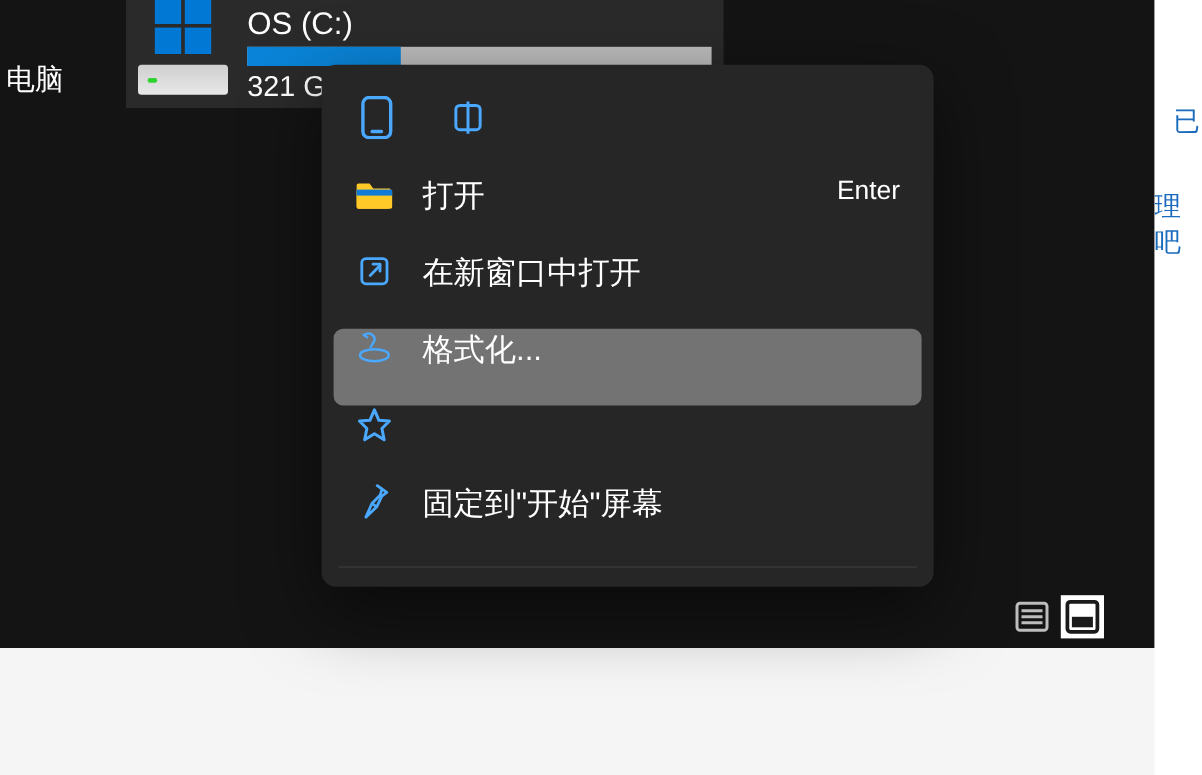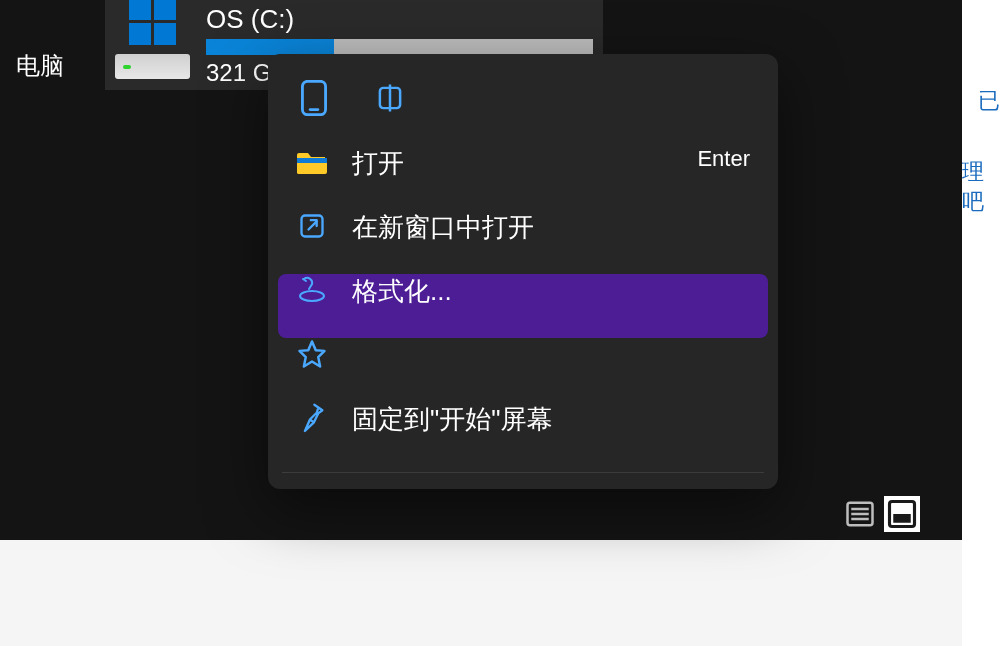--- a/index.html
+++ b/index.html
@@ -15,21 +15,21 @@
     position: absolute;
     left: 0;
     top: 0;
     width: 962px;
     height: 540px;
     background: #141414;
     color: #fff;
   }
   .sidebar-label {
     position: absolute;
-    left: 16px;
+    left: 5px;
     top: 50px;
     font-size: 24px;
     color: #fff;
   }
   .drive-tile {
     position: absolute;
     left: 80px;
     top: 0;
     width: 498px;
     height: 90px;
@@ -145,21 +145,21 @@
   }
   .cm-item {
     display: flex;
     align-items: flex-start;
     height: 64px;
     padding: 0 18px;
     border-radius: 8px;
     gap: 24px;
     cursor: default;
   }
-  .cm-item.hover { background: #4c1d95; }
+  .cm-item.hover { background: #737373; }
   .cm-icon {
     width: 32px;
     height: 32px;
     display: flex;
     align-items: center;
     justify-content: center;
     flex-shrink: 0;
   }
   .cm-label { font-size: 26px; flex: 1; }
   .cm-shortcut { font-size: 22px; color: #ffffff; }

